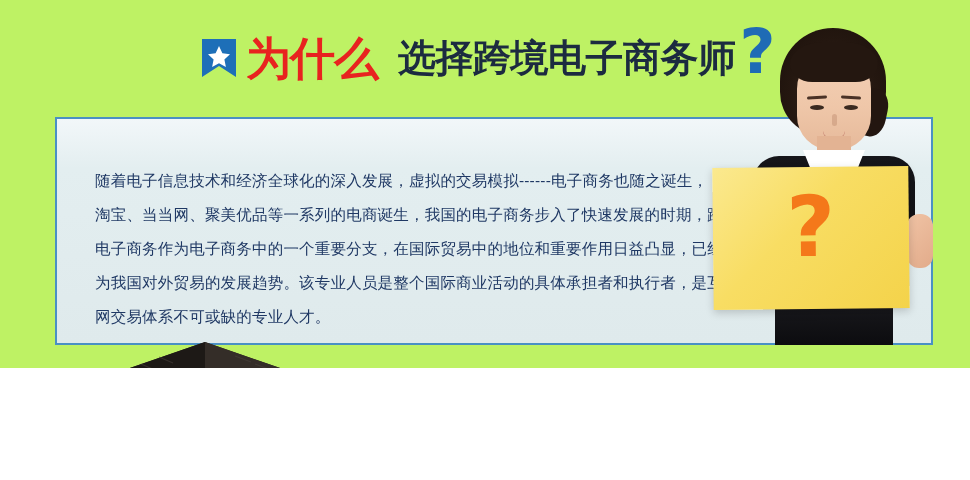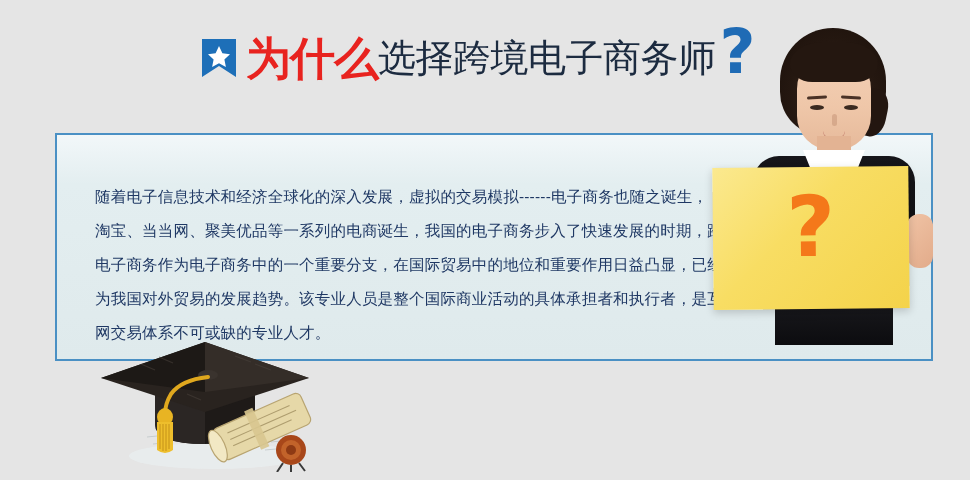--- a/index.html
+++ b/index.html
@@ -6,22 +6,22 @@
     margin: 0;
     padding: 0;
     background: #ffffff;
   }
   body {
     font-family: "Liberation Sans", "DejaVu Sans", sans-serif;
   }
   #stage {
     position: relative;
     width: 970px;
-    height: 480px;
-    background: #e5e5e5;
+    height: 368px;
+    background: #bef264;
     overflow: hidden;
   }
 
   
   .title-row {
     position: absolute;
     left: 200px;
     top: 28px;
     height: 60px;
     display: flex;
@@ -40,42 +40,42 @@
 
   .title-red {
     font-size: 45px;
     font-weight: bold;
     color: #e8231f;
     letter-spacing: -1px;
     line-height: 1;
   }
   .title-dark {
     font-size: 38px;
-    font-weight: normal;
+    font-weight: bold;
     color: #1c2b40;
     letter-spacing: -0.5px;
     line-height: 1;
-    margin-left: 0;
+    margin-left: 20px;
   }
   .title-qmark {
     font-size: 62px;
     font-weight: bold;
     color: #1f6bb5;
     line-height: 0.85;
     margin-left: 4px;
     position: relative;
     top: -6px;
     font-family: "DejaVu Sans", sans-serif;
   }
 
   
   .panel {
     position: absolute;
     left: 55px;
-    top: 133px;
+    top: 117px;
     width: 878px;
     height: 228px;
     box-sizing: border-box;
     border: 2px solid #4a90c4;
     background: linear-gradient(180deg, #f2f7f9 0%, #e3eef0 22%, #dfeaec 100%);
     z-index: 2;
   }
   .panel-text {
     position: absolute;
     left: 38px;

